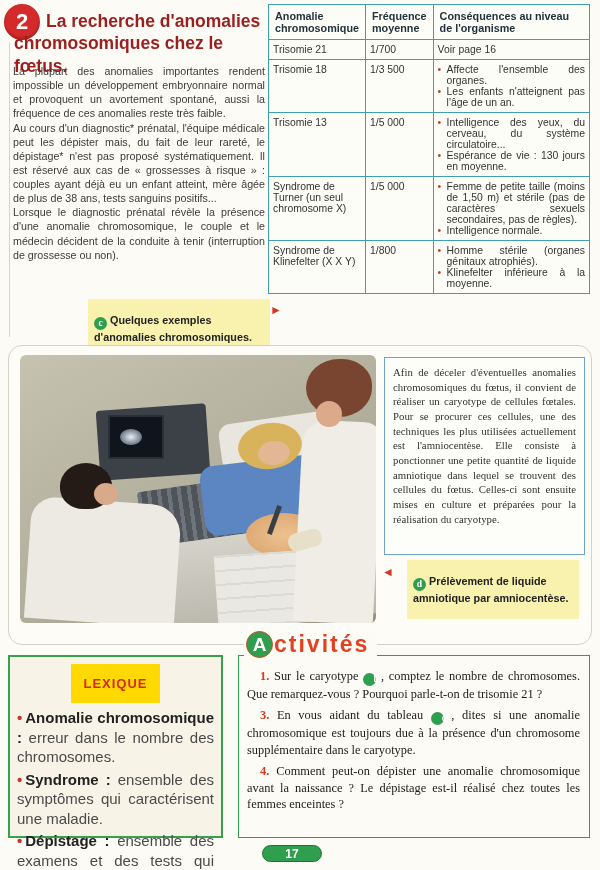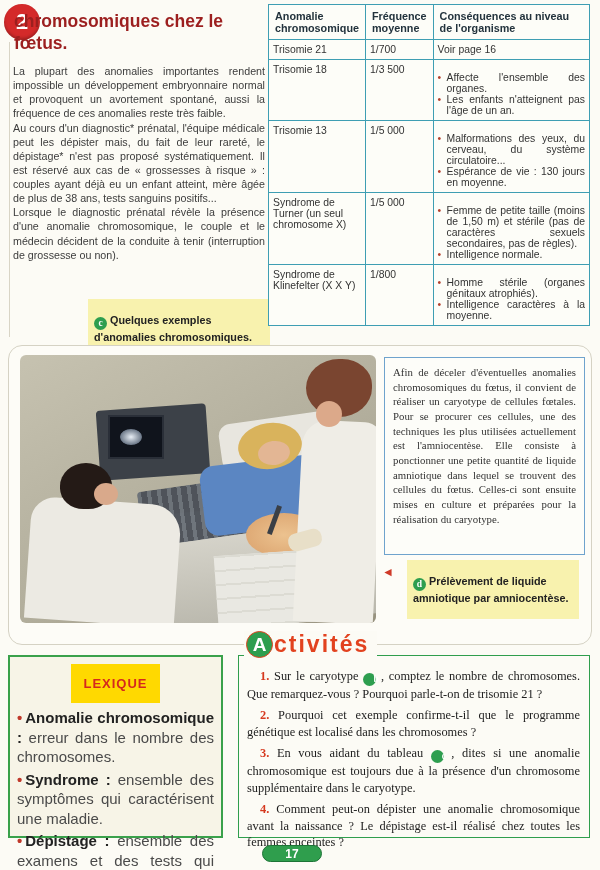--- a/index.html
+++ b/index.html
@@ -48,21 +48,21 @@
   .anomaly-table {
     position:absolute; left:268px; top:4px; width:322px;
     border-collapse:collapse; background:#fdfdf8;
     font-size:10.4px; color:#333;
   }
   .anomaly-table th, .anomaly-table td { border:1.5px solid #3e9eb3; padding:4px 4px; vertical-align:top; }
   .anomaly-table th { font-size:10.8px; font-weight:bold; color:#23333d; text-align:left; vertical-align:middle; padding:5px 6px;border-radius:16px; }
   .anomaly-table .c1 { width:82px; }
   .anomaly-table .c2 { width:60px; }
   .anomaly-table .c3 { width:176px; }
-  .anomaly-table ul { list-style:none;margin-top:8px; }
+  .anomaly-table ul { list-style:none; }
   .anomaly-table li { position:relative; padding-left:9px; text-align:justify; }
   .anomaly-table li::before { content:"•"; position:absolute; left:0; top:0; color:#b5402c; }
 
   
   .figure-panel { position:absolute; left:8px; top:345px; width:584px; height:300px;
     border:1.5px solid #d5d2c4; border-radius:14px; background:#fdfcf7; }
   .photo { position:absolute; left:20px; top:355px; width:356px; height:268px;
     border-radius:6px; overflow:hidden;
     background:linear-gradient(150deg,#c6c2b0 0%,#b2ae9c 55%,#97927f 100%); }
   
@@ -125,20 +125,21 @@
     color:#fff; font-size:12px; font-weight:bold; display:flex; align-items:center; justify-content:center; }
 </style>
 </head>
 <body>
 
 <div class="page">
   <div class="crease"></div>
 
   <div class="badge">2</div>
   <div class="title">
+    <div class="t1">La recherche d'anomalies</div>
     <div class="t2">chromosomiques chez le fœtus.</div>
   </div>
 
   <div class="intro">
     <p>La plupart des anomalies importantes rendent impossible un développement embryonnaire normal et provoquent un avortement spontané, aussi la fréquence de ces anomalies reste très faible.</p>
     <p>Au cours d'un diagnostic* prénatal, l'équipe médicale peut les dépister mais, du fait de leur rareté, le dépistage* n'est pas proposé systématiquement. Il est réservé aux cas de « grossesses à risque » : couples ayant déjà eu un enfant atteint, mère âgée de plus de 38 ans, tests sanguins positifs...</p>
     <p>Lorsque le diagnostic prénatal révèle la présence d'une anomalie chromosomique, le couple et le médecin décident de la conduite à tenir (interruption de grossesse ou non).</p>
   </div>
 
   <div class="caption caption-c"><span class="gcirc">c</span><span> Quelques exemples d'anomalies chromosomiques.</span></div>
@@ -164,42 +165,42 @@
         <li>Affecte l'ensemble des organes.</li>
         <li>Les enfants n'atteignent pas l'âge de un an.</li>
       </ul>
           </td>
     </tr>
     <tr>
       <td class="c1">Trisomie 13</td>
       <td class="c2">1/5 000</td>
       <td class="c3">
             <ul>
-        <li>Malformations des yeux, du cerveau, du système circulatoire...</li>
+        <li>Intelligence des yeux, du cerveau, du système circulatoire...</li>
         <li>Espérance de vie : 130 jours en moyenne.</li>
       </ul>
           </td>
     </tr>
     <tr>
       <td class="c1">Syndrome de Turner (un seul chromosome X)</td>
       <td class="c2">1/5 000</td>
       <td class="c3">
             <ul>
         <li>Femme de petite taille (moins de 1,50 m) et stérile (pas de caractères sexuels secondaires, pas de règles).</li>
         <li>Intelligence normale.</li>
       </ul>
           </td>
     </tr>
     <tr>
       <td class="c1">Syndrome de Klinefelter (X X Y)</td>
       <td class="c2">1/800</td>
       <td class="c3">
             <ul>
         <li>Homme stérile (organes génitaux atrophiés).</li>
-        <li>Intelligence caractères à la moyenne.</li>
+        <li>Klinefelter inférieure à la moyenne.</li>
       </ul>
           </td>
     </tr>
   </tbody>
     </table>
 
   <div class="figure-panel"></div>
 
   <div class="photo">
     <div class="ph ph-bed"></div>
@@ -230,21 +231,20 @@
   <div class="lexique">
     <div class="lexique-title">LEXIQUE</div>
     <p><span class="dot">•</span><b>Anomalie chromosomique :</b><span> erreur dans le nombre des chromosomes.</span></p>
     <p><span class="dot">•</span><b>Syndrome :</b><span> ensemble des symptômes qui caractérisent une maladie.</span></p>
     <p><span class="dot">•</span><b>Dépistage :</b><span> ensemble des examens et des tests qui permettent de déceler certaines maladies ou anomalies.</span></p>
     <p><span class="dot">•</span><b>Diagnostic :</b><span> identification d'une maladie ou d'une anomalie par ses symptômes.</span></p>
   </div>
 
   <div class="activites">
     <p class="act-item"><span class="act-num">1.</span><span> Sur le caryotype </span><span class="gcirc">b</span><span> , comptez le nombre de chromosomes. Que remarquez-vous ? Pourquoi parle-t-on de trisomie 21 ?</span></p>
-    <p class="act-item"><span class="act-num">2.</span><span> Pourquoi cet exemple confirme-t-il que le programme génétique est localisé dans les chromosomes ?</span><span></span></p>
     <p class="act-item"><span class="act-num">3.</span><span> En vous aidant du tableau </span><span class="gcirc">c</span><span> , dites si une anomalie chromosomique est toujours due à la présence d'un chromosome supplémentaire dans le caryotype.</span></p>
     <p class="act-item"><span class="act-num">4.</span><span> Comment peut-on dépister une anomalie chromosomique avant la naissance ? Le dépistage est-il réalisé chez toutes les femmes enceintes ?</span><span></span></p>
   </div>
   <div class="act-title">
     <span class="act-a">A</span>
     <span class="act-rest">ctivités</span>
   </div>
 
   <div class="page-pill">17</div>
 </div>

